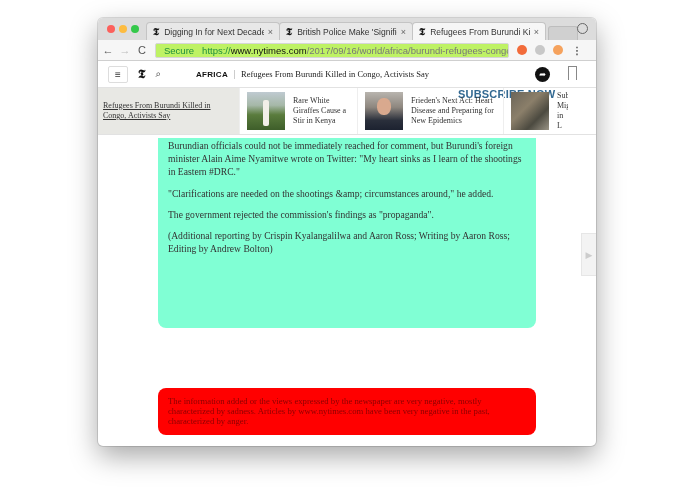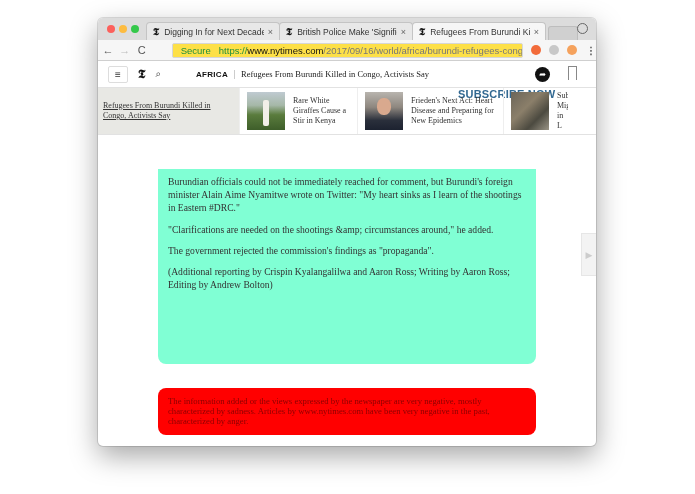--- a/index.html
+++ b/index.html
@@ -11,21 +11,21 @@
   .tab { position:absolute; top:4px; height:18px; background:#e8e8e8; border:1px solid #c4c4c4; border-bottom:none; border-radius:4px 4px 0 0; font-size:8.5px; color:#333; display:flex; align-items:center; padding:0 6px; box-sizing:border-box; white-space:nowrap; overflow:hidden; }
   .tab.active { background:#f6f6f6; z-index:2; }
   .tab .fav { font-family:"Liberation Serif", serif; font-weight:bold; font-size:10px; margin-right:5px; color:#111; }
   .tab .title { flex:1; overflow:hidden; }
   .tab .close { margin-left:4px; color:#666; font-size:9px; }
   .newtab { position:absolute; left:420px; top:8px; width:28px; height:14px; background:#d0d0d0; border:1px solid #bdbdbd; border-bottom:none; border-radius:3px 3px 0 0; }
   .profile { position:absolute; right:8px; top:5px; width:11px; height:11px; border-radius:50%; border:1.5px solid #666; box-sizing:border-box; }
   .toolbar { height:20px; background:#f6f6f6; border-bottom:1px solid #cfcfcf; display:flex; align-items:center; font-size:9.5px; position:relative; }
   .navbtn { width:14px; text-align:center; color:#555; font-size:11px; margin-left:3px; }
   .navbtn.dim { color:#bbb; }
-  .omnibox { margin-left:23px; width:354px; height:15px; background:#fde047; border:1px solid #d6d6d6; border-radius:2px; display:flex; align-items:center; padding:0 4px; box-sizing:border-box; white-space:nowrap; overflow:hidden; }
+  .omnibox { margin-left:6px; width:354px; height:15px; background:#bef264; border:1px solid #d6d6d6; border-radius:2px; display:flex; align-items:center; padding:0 4px; box-sizing:border-box; white-space:nowrap; overflow:hidden; }
   .lock { width:6px; height:5px; background:#1e8e3e; border-radius:1px; margin-right:4px; position:relative; top:1px; }
   .secure { color:#1e8e3e; margin-right:4px; }
   .sep { width:1px; height:10px; background:#ccc; margin-right:4px; }
   .url-scheme { color:#1e8e3e; } .url-host { color:#111; } .url-path { color:#777; }
   .ext { width:10px; height:10px; border-radius:50%; margin-left:8px; }
   .ext1 { background:#f26b3a; } .ext2 { background:#c8c8c8; } .ext3 { background:#f5a25d; }
   .kebab { margin-left:9px; color:#555; font-size:10px; font-weight:bold; }
   .nyt-header { height:26px; display:flex; align-items:center; border-bottom:1px solid #e2e2e2; position:relative; }
   .menu-btn { margin-left:10px; width:18px; height:15px; border:1px solid #ddd; border-radius:2px; display:flex; align-items:center; justify-content:center; font-size:10px; color:#333; }
   .nyt-t { margin-left:10px; font-family:"Liberation Serif", serif; font-weight:bold; font-size:12px; color:#111; }
@@ -42,21 +42,21 @@
   .rail-item.current { background:#e8e8e4; width:142px; padding:0 5px; }
   .rail-item.current .txt { text-decoration:underline; }
   .rail-item .txt { font-family:"Liberation Serif", serif; font-size:8px; color:#333; line-height:10px; }
   .thumb { width:38px; height:38px; margin:0 8px 0 7px; flex:none; }
   .thumb.giraffe { background:linear-gradient(180deg,#bfcad1 0%,#a6b8a8 35%,#5a7c3d 60%,#3e5e2a 100%); position:relative; }
   .thumb.giraffe:after { content:""; position:absolute; left:16px; top:8px; width:6px; height:26px; background:#f2efe8; border-radius:2px; }
   .thumb.frieden { background:linear-gradient(180deg,#b8b4ae 0%,#8e877f 40%,#2a2f3b 75%,#1c2230 100%); position:relative; }
   .thumb.frieden:after { content:""; position:absolute; left:12px; top:6px; width:14px; height:17px; background:#d9a98e; border-radius:45%; }
   .thumb.sub { background:linear-gradient(135deg,#6b6559 0%,#8b7f6a 40%,#4c4a40 70%,#9a9486 100%); }
   .content { position:absolute; top:120px; left:0; width:483px; height:308px; overflow:hidden; }
-  .green-box { position:absolute; left:60px; top:-5px; width:378px; height:195px; background:#80ffd4; border-radius:0 0 8px 8px; padding:6px 10px 0 10px; box-sizing:border-box;margin-top:36px; }
+  .green-box { position:absolute; left:60px; top:-5px; width:378px; height:195px; background:#80ffd4; border-radius:0 0 8px 8px; padding:6px 10px 0 10px; box-sizing:border-box; }
   .green-box p { font-family:"Liberation Serif", serif; font-size:9.6px; line-height:13.2px; color:#333; margin:0 0 8px 0; }
   .sent-title { position:absolute; left:42px; top:215px; font-family:"Liberation Serif", serif; font-weight:bold; font-size:14px; color:#333; }
   .red-box { position:absolute; left:60px; top:250px; width:378px; height:47px; background:#ff0000; border-radius:8px; padding:8px 10px; box-sizing:border-box; }
   .red-box p { margin:0; font-family:"Liberation Serif", serif; font-size:8.7px; line-height:10px; color:#8b0000; }
   .next-arrow { position:absolute; left:483px; top:215px; width:15px; height:43px; background:#f3f3f3; border:1px solid #e6e6e6; border-right:none; box-sizing:border-box; color:#ccc; font-size:9px; display:flex; align-items:center; justify-content:center; }
 </style>
 </head>
 <body>
 
 <div class="window">

